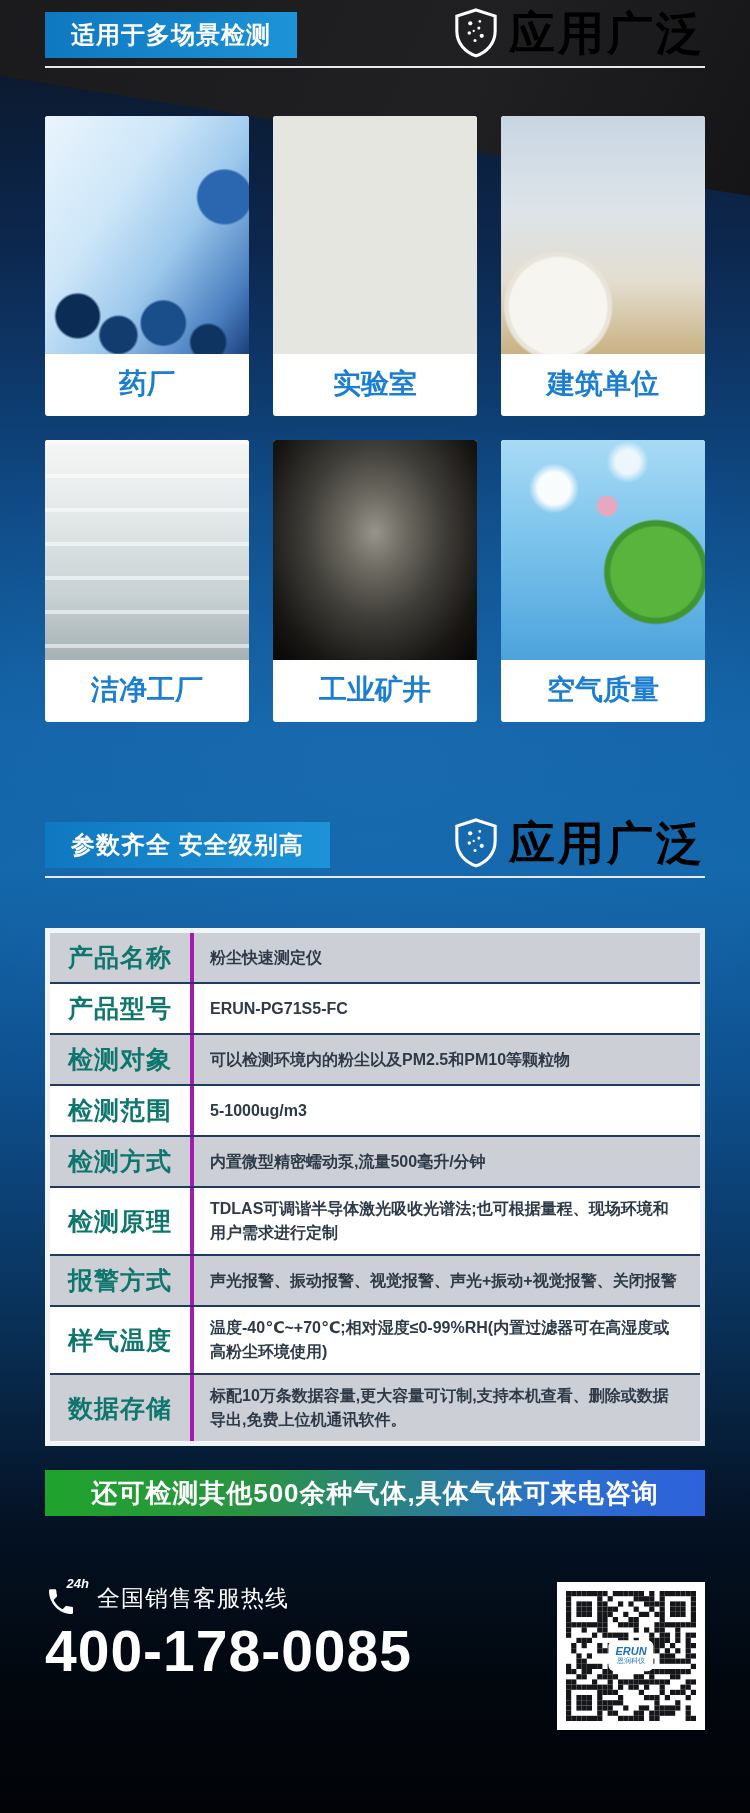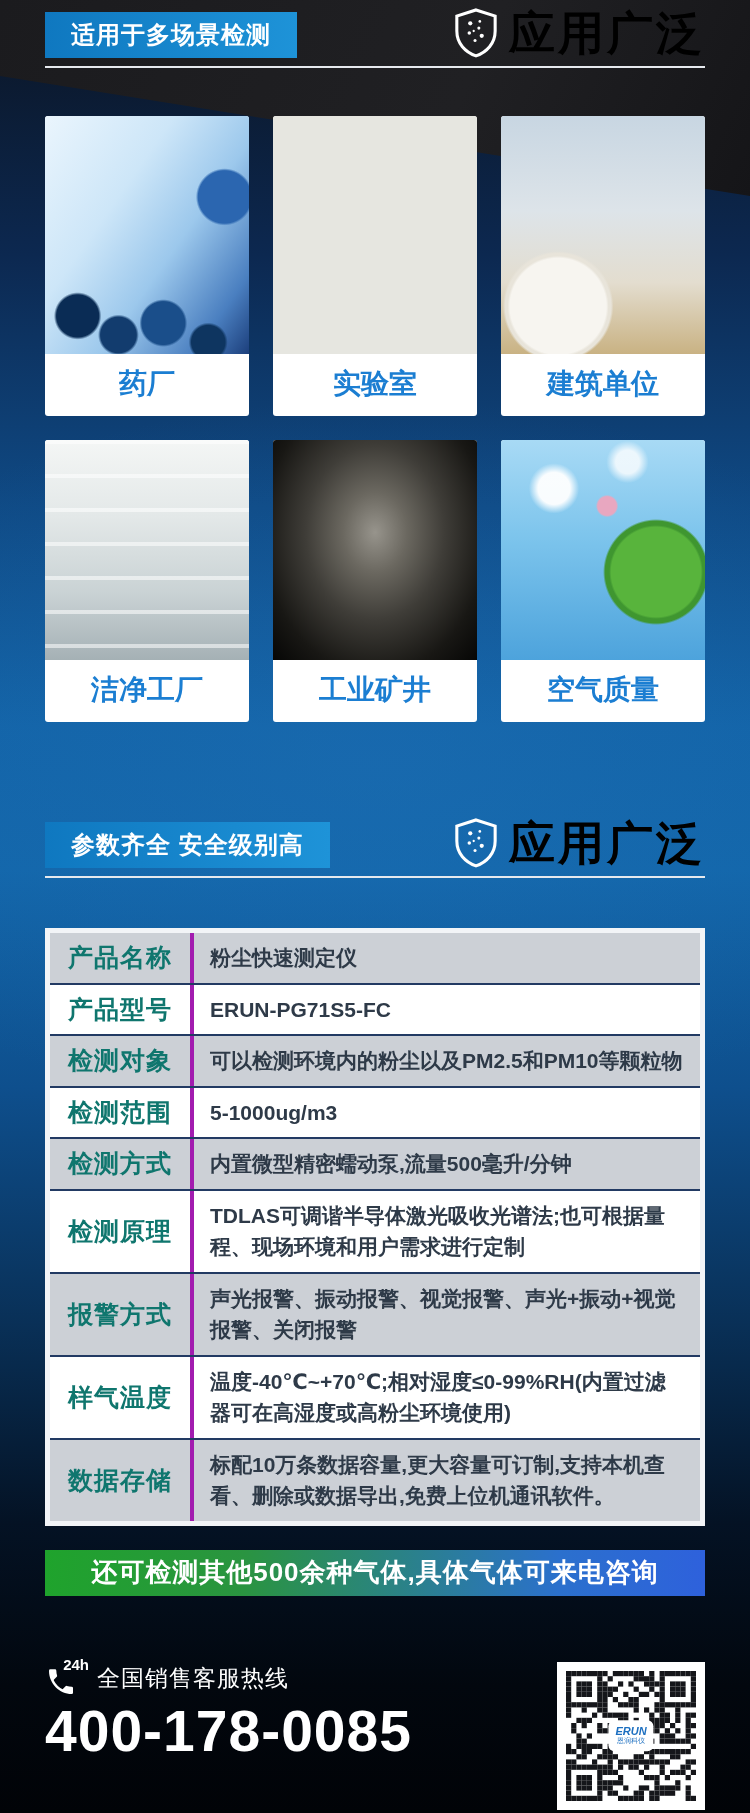--- a/index.html
+++ b/index.html
@@ -56,37 +56,37 @@
     linear-gradient(180deg,#a8daf5 0%,#7cc4ec 45%,#4da3dc 100%);}
 
   .block-params{margin-top:88px;}
 
   
   .spec-table{margin-top:50px;border:5px solid #f2f4f7;}
   .spec-row{display:flex;border-top:2px solid #223a63;}
   .spec-row:first-child{border-top:0;}
   .spec-label{flex:0 0 132px;display:flex;align-items:center;justify-content:center;text-align:center;
     font-size:25px;font-weight:800;color:#0f766e;border-right:4px solid #a21caf;padding:8px 4px;letter-spacing:1px;}
-  .spec-value{flex:1;display:flex;align-items:center;font-size:21px;color:#2e3a48;font-weight:600;
+  .spec-value{flex:1;display:flex;align-items:center;font-size:16px;color:#2e3a48;font-weight:600;
     padding:9px 16px;line-height:1.5;}
   .row-gray{background:#ccd0d6;}
   .row-white{background:#ffffff;}
 
   
   .banner{margin-top:24px;min-height:46px;display:flex;align-items:center;justify-content:center;
     background:linear-gradient(90deg,#1fa32c 0%,#2a9440 30%,#2b70cd 78%,#2e61dc 100%);
     color:#fff;font-size:26px;font-weight:800;letter-spacing:1px;}
   .banner + .banner{margin-top:9px;}
 
   
   .footer{display:flex;justify-content:space-between;align-items:flex-start;margin-top:62px;}
   .hotline-row{display:flex;align-items:flex-end;gap:12px;color:#fff;font-size:23px;}
   .phone-ic{position:relative;width:40px;height:40px;}
   .phone-ic svg{width:32px;height:32px;position:absolute;left:0;bottom:0;}
-  .phone-ic .h24{position:absolute;right:-4px;top:-2px;color:#fff;font-size:15px;font-weight:700;}
+  .phone-ic .h24{position:absolute;right:-4px;top:-2px;color:#fff;font-size:13px;font-style:italic;font-weight:700;}
   .hotline-label{padding-bottom:4px;letter-spacing:1px;}
   .phone-number{font-size:57px;color:#fff;font-weight:600;letter-spacing:1px;margin-top:2px;line-height:1.1;}
   .qr{width:130px;height:130px;background:#fff;padding:9px;box-sizing:content-box;position:relative;margin-top:4px;}
   .qr svg{display:block;width:130px;height:130px;}
   .qr-logo{position:absolute;left:50%;top:50%;transform:translate(-50%,-50%);
     background:#fff;border-radius:3px;padding:3px 4px;text-align:center;box-shadow:0 0 0 3px #fff;}
   .qr-logo b{display:block;color:#1c6fc0;font-size:11px;font-style:italic;line-height:1;}
   .qr-logo i{display:block;color:#1c6fc0;font-size:7px;font-style:normal;line-height:1.2;}
 </style>
 </head>

